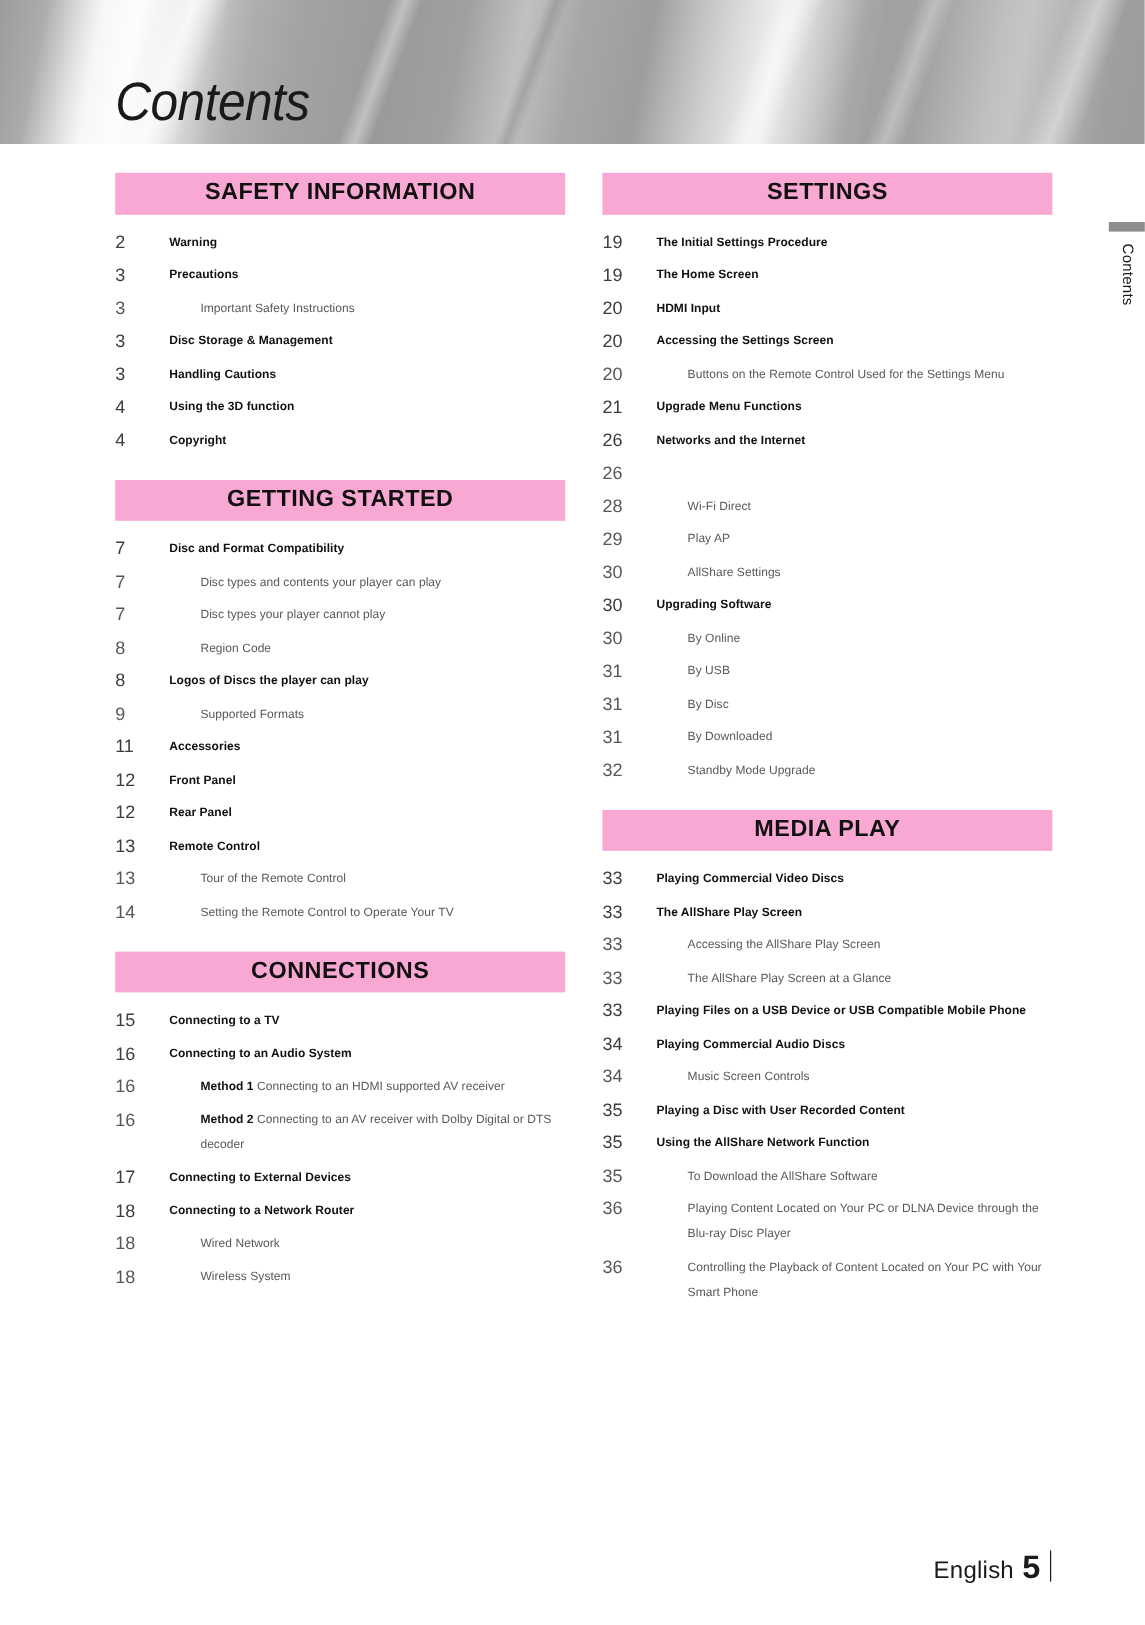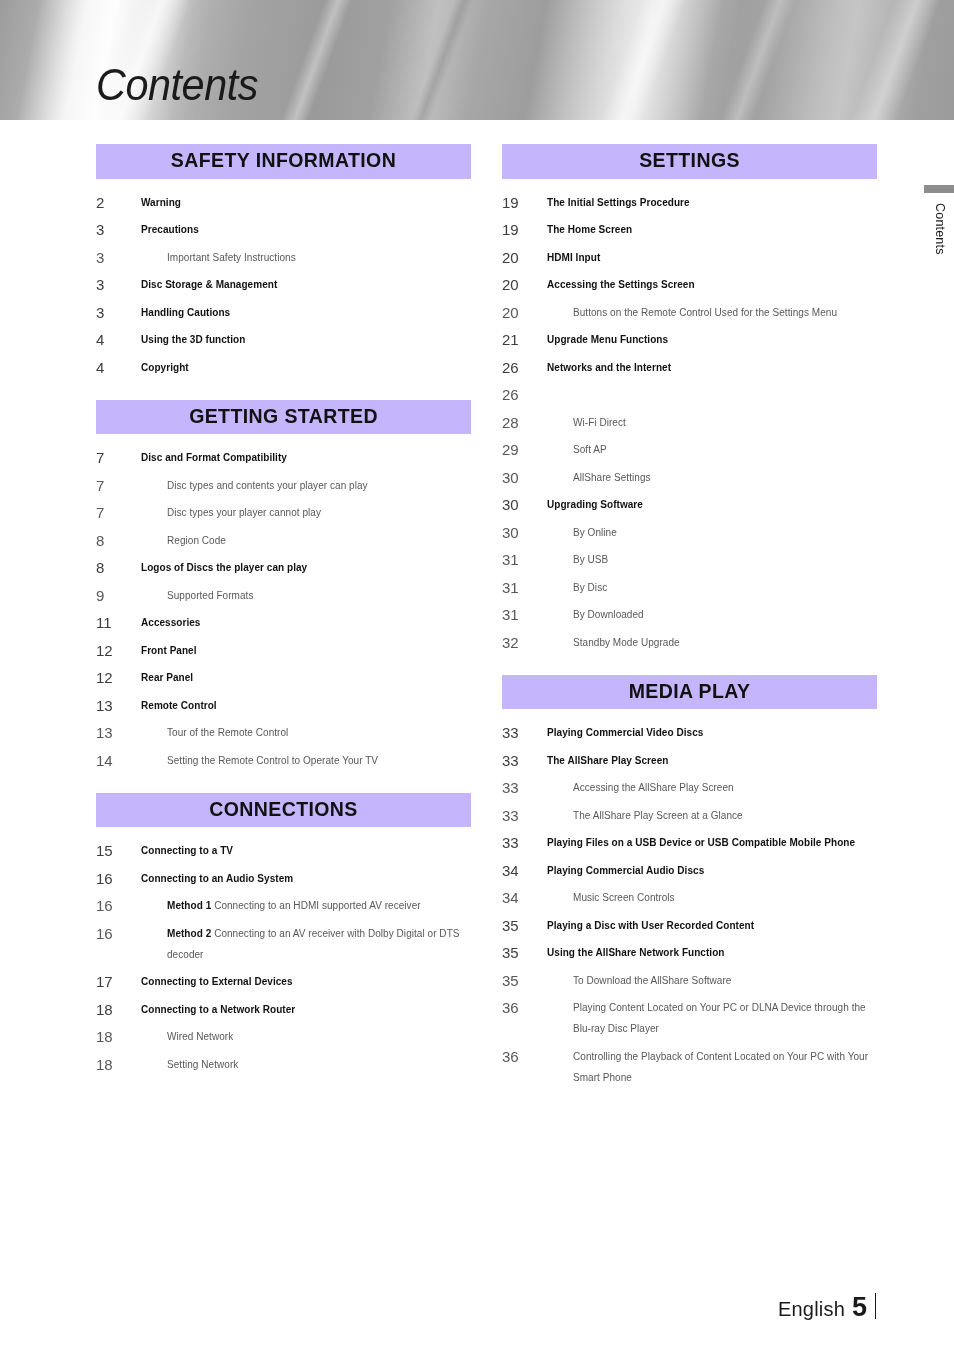--- a/index.html
+++ b/index.html
@@ -127,21 +127,21 @@
     top: 0;
     width: 375px;
   }
   #column-left  { left: 96px; }
   #column-right { left: 502px; }
 
   .section { margin-bottom: 0; }
 
   .section-header {
     width: 375px;
-    background: #c4b5fd;
+    background: #f9a8d4;
     color: #111111;
     font-size: 19.5px;
     font-weight: bold;
     text-align: center;
     letter-spacing: 0.4px;
     padding: 7px 0 8px 0;
     line-height: 1;
   }
 
   .entries { padding-top: 13px; }
@@ -342,21 +342,21 @@
           <div class="entry main">
             <span class="page-num">18</span>
             <span class="entry-title">Connecting to a Network Router</span>
           </div>
           <div class="entry sub">
             <span class="page-num">18</span>
             <span class="entry-title">Wired Network</span>
           </div>
           <div class="entry sub">
             <span class="page-num">18</span>
-            <span class="entry-title">Setting Network</span>
+            <span class="entry-title">Wireless System</span>
           </div>
         </div>
       </div>
     </div>
   <div class="toc-column" id="column-right">
       <div class="section">
         <div class="section-header">SETTINGS</div>
         <div class="entries">
           <div class="entry main">
             <span class="page-num">19</span>
@@ -388,21 +388,21 @@
           </div>
           <div class="entry sub">
             <span class="page-num">26</span>
           </div>
           <div class="entry sub">
             <span class="page-num">28</span>
             <span class="entry-title">Wi-Fi Direct</span>
           </div>
           <div class="entry sub">
             <span class="page-num">29</span>
-            <span class="entry-title">Soft AP</span>
+            <span class="entry-title">Play AP</span>
           </div>
           <div class="entry sub">
             <span class="page-num">30</span>
             <span class="entry-title">AllShare Settings</span>
           </div>
           <div class="entry main">
             <span class="page-num">30</span>
             <span class="entry-title">Upgrading Software</span>
           </div>
           <div class="entry sub">

